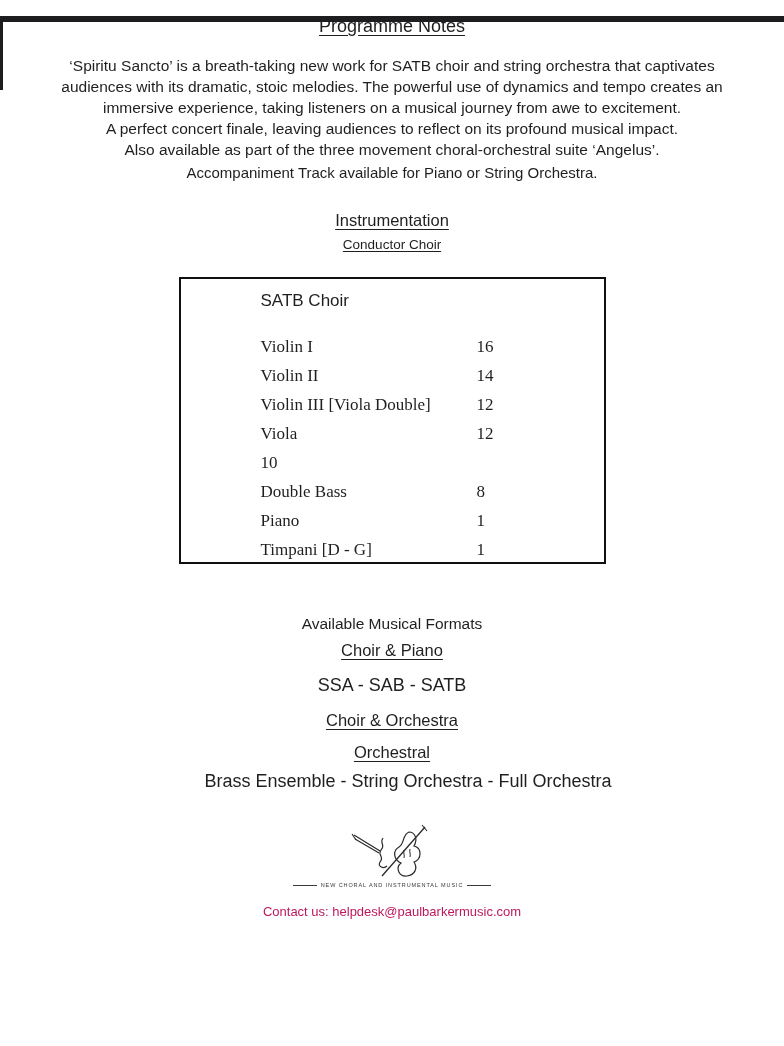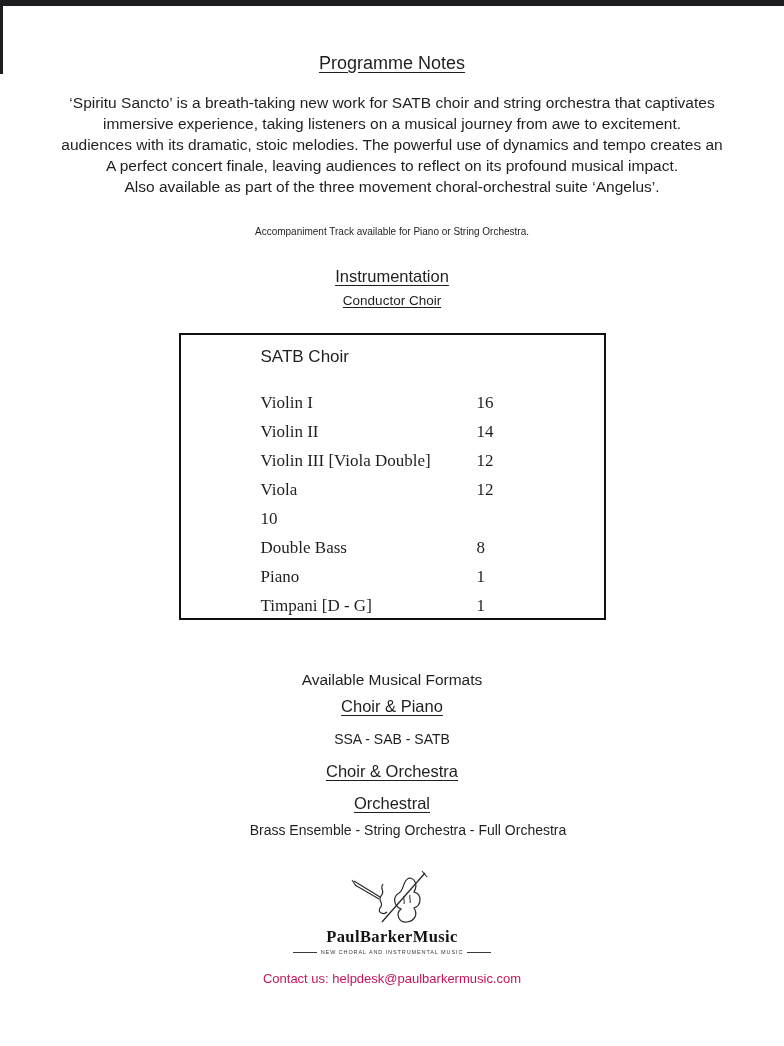--- a/index.html
+++ b/index.html
@@ -13,27 +13,27 @@
   }
   .page { position: relative; width: 784px; height: 1046px; }
 
   
   .top-edge  { position: absolute; top: 0; left: 0; width: 784px; height: 6px; background: #1d1d1f; }
   .left-edge { position: absolute; top: 0; left: 0; width: 3px; height: 74px; background: #1d1d1f; }
 
   .center { text-align: center; }
 
   .doc-title {
-    margin: 0; padding-top: 53px;
+    margin: 16px; 
     font-size: 18px; font-weight: normal;
     text-decoration: underline; text-underline-offset: 3px;
   }
   .description { margin-top: 18px; font-size: 15.5px; line-height: 21px; }
   .description .line { white-space: nowrap; }
-  .accompaniment { margin-top: 29px; font-size: 10px; }
+  .accompaniment { margin-top: 4px; font-size: 15px; }
 
   .instr-heading {
     margin-top: 30px; font-size: 16.5px;
     text-decoration: underline; text-underline-offset: 3px;
   }
   .score-type {
     margin-top: 7px; font-size: 13.5px;
     text-decoration: underline; text-underline-offset: 2px;
   }
 
@@ -52,21 +52,21 @@
   .instr-row .count { width: 40px; }
 
   .formats-heading { margin-top: 51px; font-size: 15.5px; }
   .format-title {
     font-size: 16.5px;
     text-decoration: underline; text-underline-offset: 3px;
   }
   .ft-1 { margin-top: 8px; }
   .ft-2 { margin-top: 15px; }
   .ft-3 { margin-top: 13px; }
-  .format-options { font-size: 14px; }
+  .format-options { font-size: 18px; }
   .fo-1 { margin-top: 15px; }
   .fo-2 { margin-top: 14px; }
   .fo-3 { margin-top: 9px; padding-left: 32px; }
 
   .logo-art { display: block; margin: 30px auto 0 auto; }
   .brand {
     margin-top: 1px;
     font-family: "Liberation Serif", serif;
     font-weight: bold; font-size: 16.5px; letter-spacing: 0.4px;
     color: #141414;
@@ -87,22 +87,22 @@
 
 <div class="page">
 
   <div class="top-edge"></div>
   <div class="left-edge"></div>
 
   <h1 class="doc-title center">Programme Notes</h1>
 
   <div class="description center">
     <div class="line">‘Spiritu Sancto’ is a breath-taking new work for SATB choir and string orchestra that captivates</div>
+    <div class="line">audiences with its dramatic, stoic melodies. The powerful use of dynamics and tempo creates an</div>
     <div class="line">immersive experience, taking listeners on a musical journey from awe to excitement.</div>
-    <div class="line">audiences with its dramatic, stoic melodies. The powerful use of dynamics and tempo creates an</div>
     <div class="line">A perfect concert finale, leaving audiences to reflect on its profound musical impact.</div>
     <div class="line">Also available as part of the three movement choral-orchestral suite ‘Angelus’.</div>
   </div>
 
   <div class="accompaniment center">Accompaniment Track available for Piano or String Orchestra.</div>
 
   <div class="instr-heading center">Instrumentation</div>
   <div class="score-type center">Conductor Choir</div>
 
   <div class="score-box">
@@ -162,21 +162,20 @@
 
     <path d="M63 10 C56 13 59 21 53 25 C46 29 48 38 55 41 C49 46 53 55 61 54 C69 53 72 46 68 40 C76 37 76 26 68 24 C72 17 69 10 63 10 Z" stroke="#2a2a2a" stroke-width="1.2"></path>
 
     <path d="M58 28 C57 31 59 33 58 36" stroke="#2a2a2a" stroke-width="1"></path>
     <path d="M64 27 C63 30 65 32 64 35" stroke="#2a2a2a" stroke-width="1"></path>
 
     <path d="M79 5 L36 54" stroke="#2a2a2a" stroke-width="1.3"></path>
     <path d="M76 3 L81 9" stroke="#2a2a2a" stroke-width="1.1"></path>
   </svg>
 
-  <div class="brand center">PaulBarkerMusic</div>
 
   <div class="tagline">
     <span class="rule"></span>
     <span class="tagline-text">NEW CHORAL AND INSTRUMENTAL MUSIC</span>
     <span class="rule"></span>
   </div>
 
   <div class="contact center">Contact us: helpdesk@paulbarkermusic.com</div>
 
 </div>

